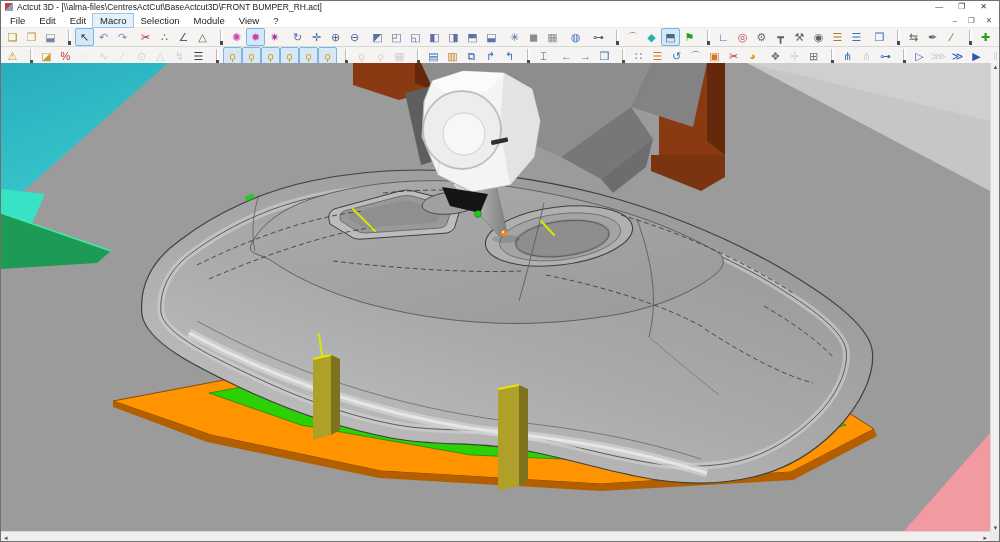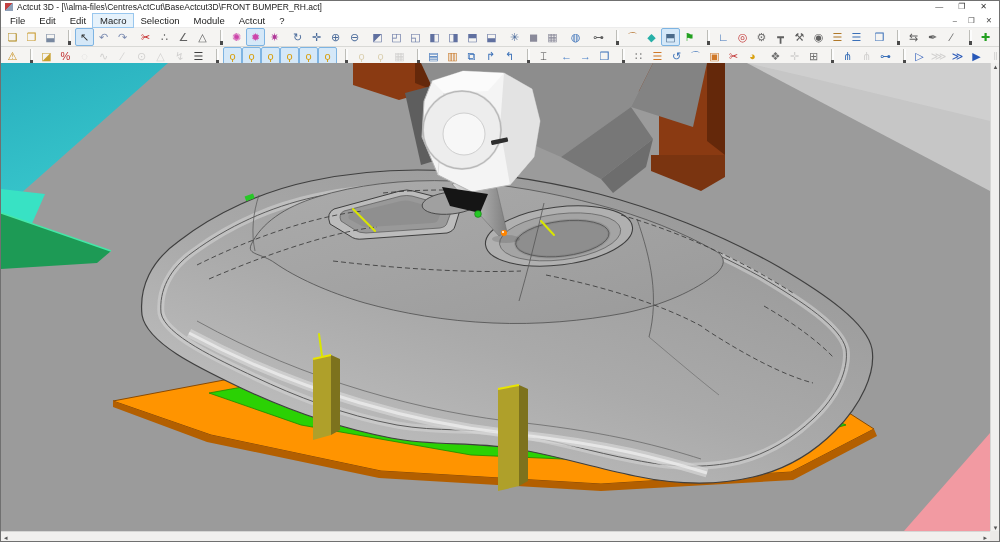--- a/index.html
+++ b/index.html
@@ -51,21 +51,21 @@
   </div>
 
   <div class="menubar">
     <span style="display:flex;align-items:center;">
         <span class="menu-item">File</span>
         <span class="menu-item">Edit</span>
         <span class="menu-item">Edit</span>
         <span class="menu-item hl">Macro</span>
         <span class="menu-item">Selection</span>
         <span class="menu-item">Module</span>
-        <span class="menu-item">Actcut</span>
+        <span class="menu-item">View</span>
         <span class="menu-item">?</span>
       </span>
     <span class="mdibtns">
       <span>‒</span>
       <span>❐</span>
       <span>✕</span>
     </span>
   </div>
 
   <div class="tbrow">

